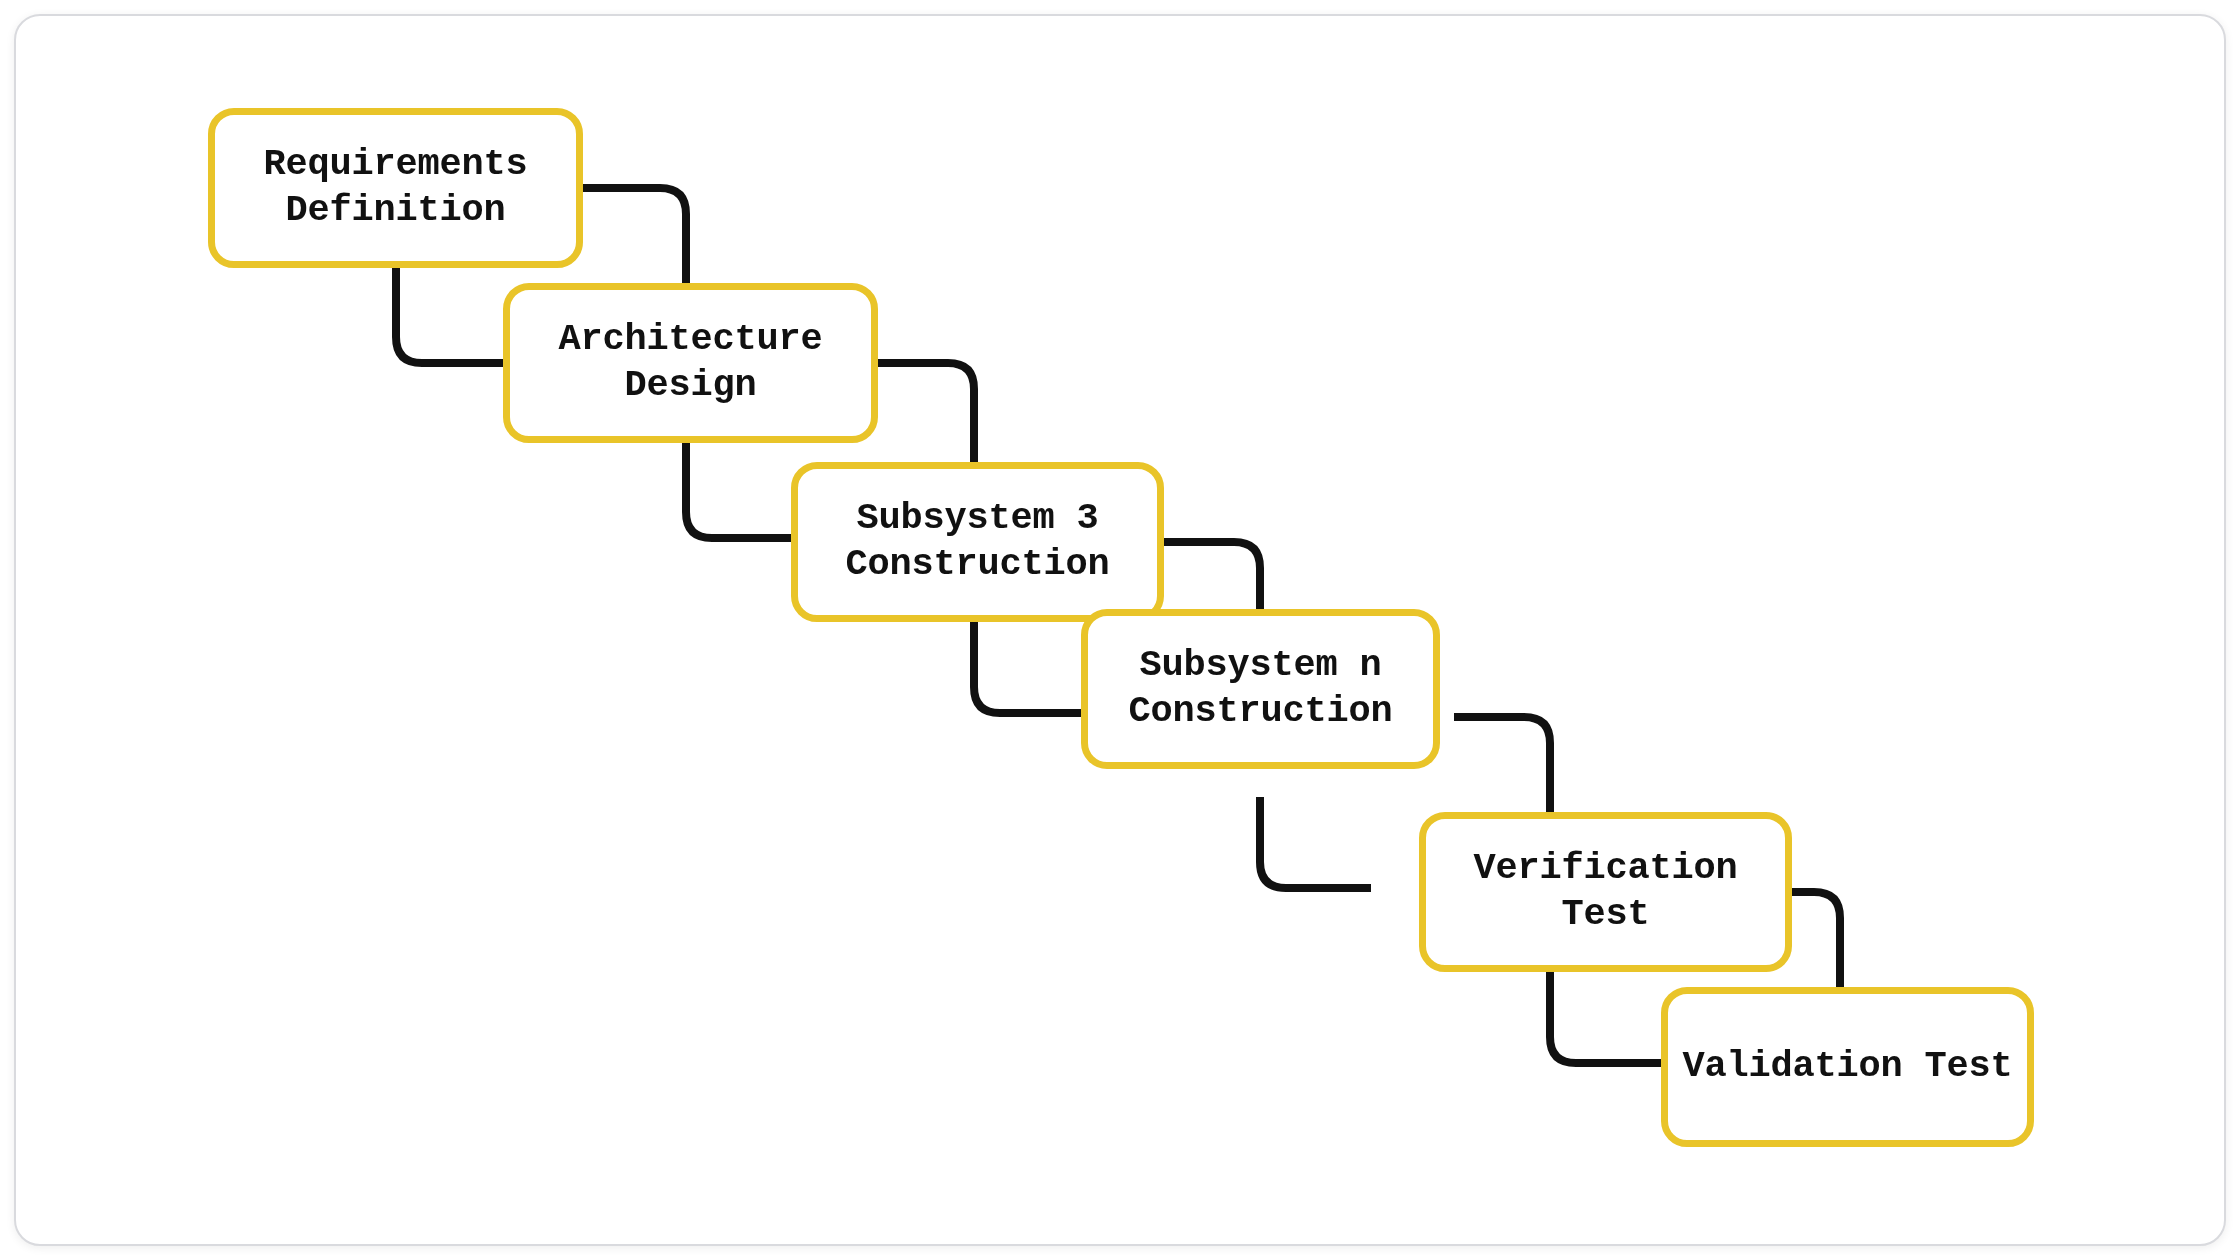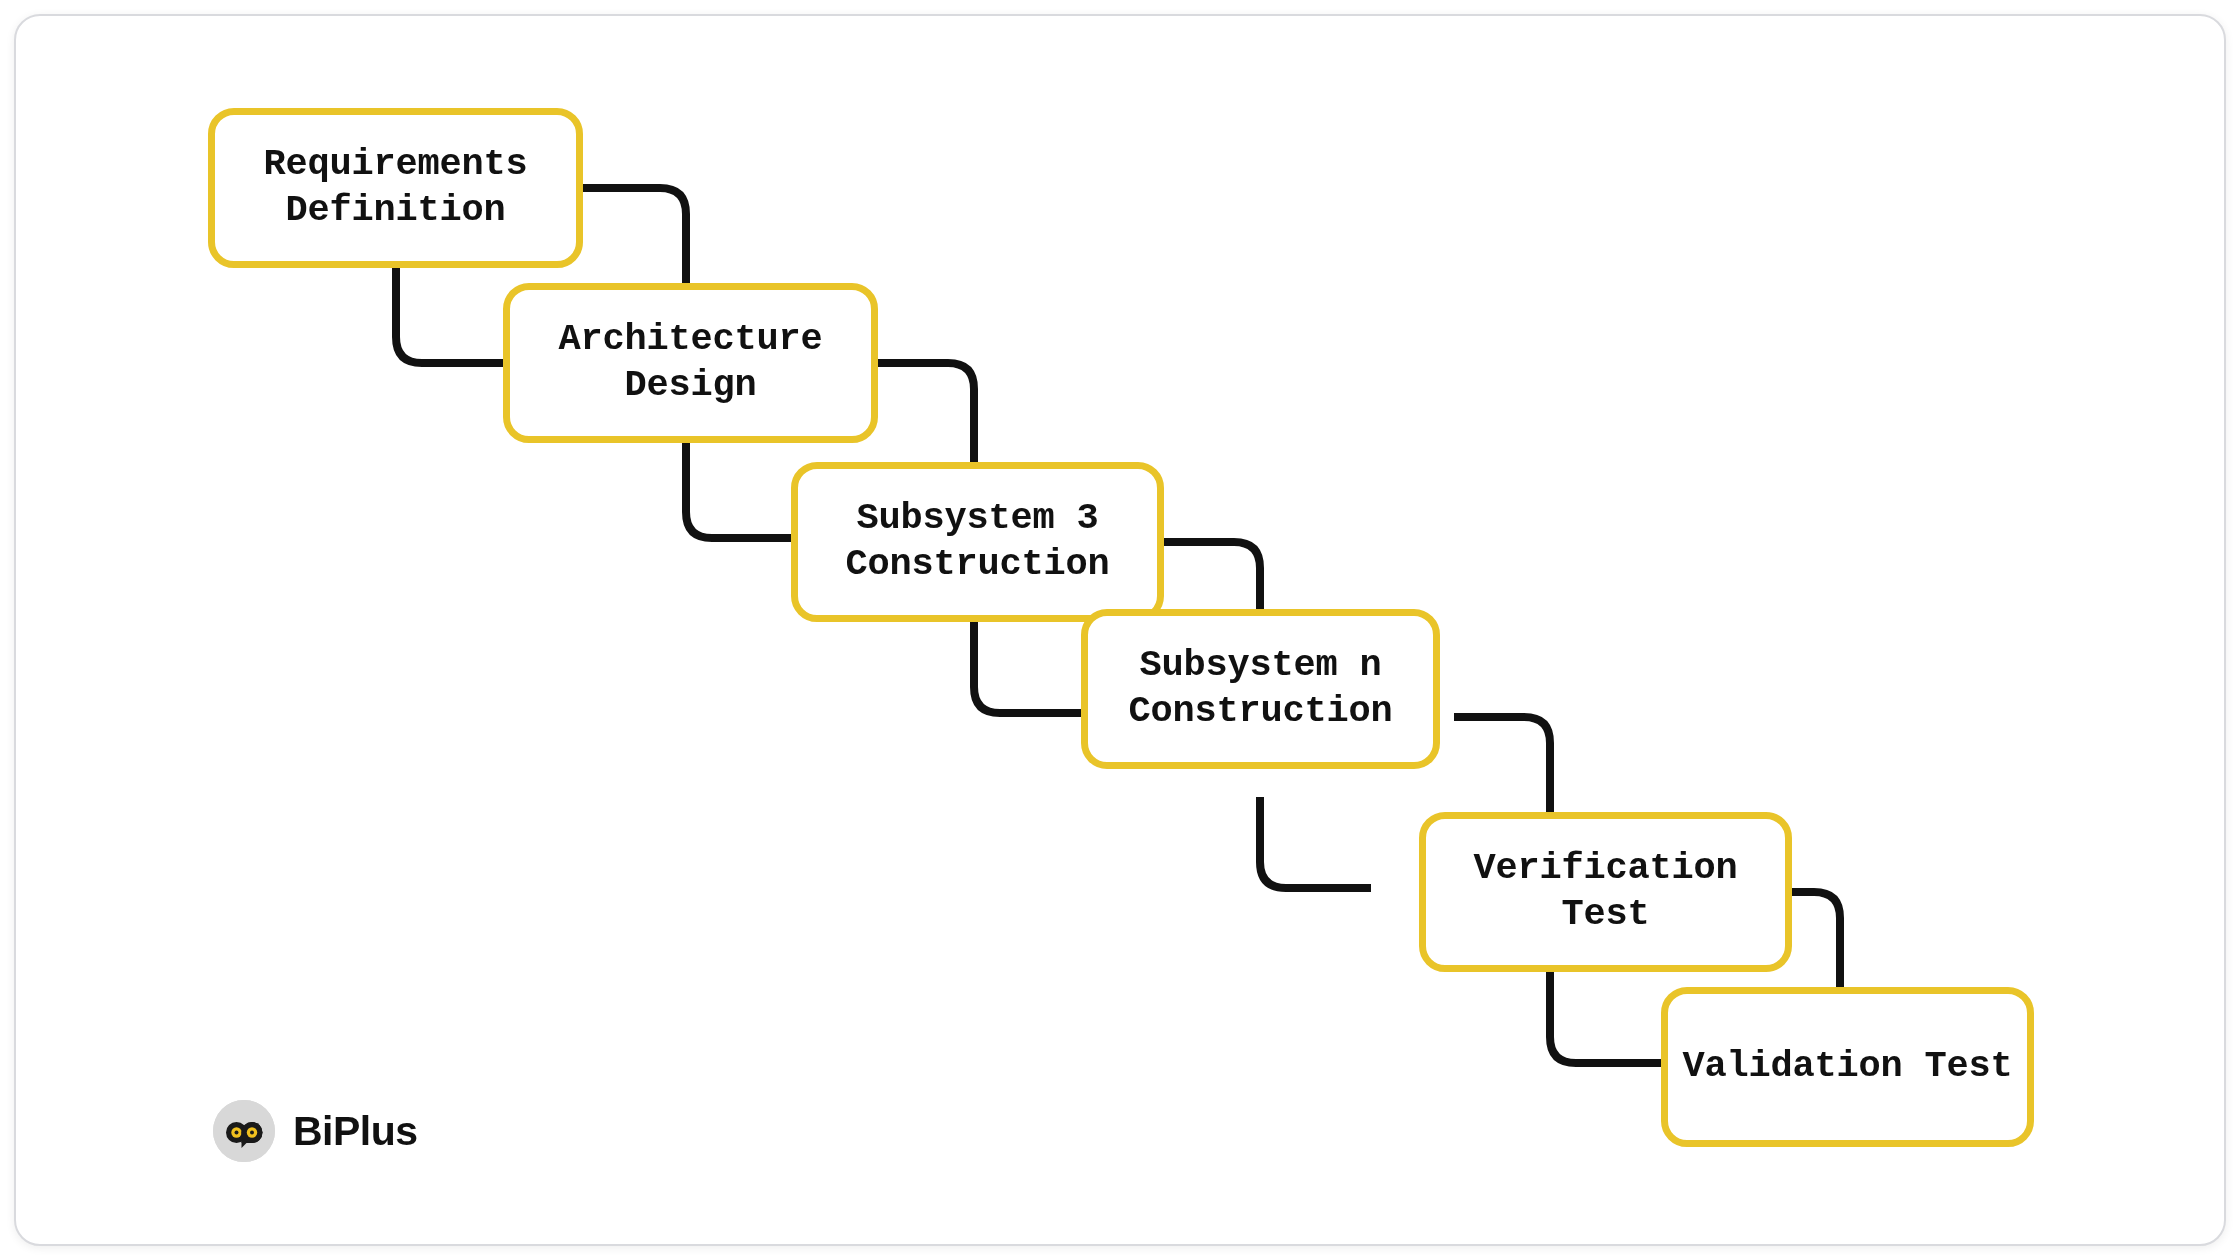--- a/index.html
+++ b/index.html
@@ -120,32 +120,14 @@
   <div class="stage-box" style="left:791px; top:462px; width:373px; height:160px;">Subsystem 3
 Construction</div>
 
   <div class="stage-box" style="left:1081px; top:609px; width:359px; height:160px;">Subsystem n
 Construction</div>
 
   <div class="stage-box" style="left:1371px; top:812px; width:373px; height:160px;margin-left:48px;">Verification Test</div>
 
   <div class="stage-box" style="left:1661px; top:987px; width:373px; height:160px;">Validation Test</div>
 
-  <div id="brand">
-    <div id="brand-mark">
-      <svg viewBox="0 0 62 62" width="62" height="62" xmlns="http://www.w3.org/2000/svg">
-        <circle cx="31" cy="31" r="31" fill="#d8d8d8"></circle>
-
-        <path d="M 13 16 L 13 32.5 A 10.5 10.5 0 1 0 23.5 22 A 10.5 10.5 0 0 0 13 32.5 Z" fill="#1a1a1a"></path>
-        <circle cx="23.5" cy="32.5" r="5.2" fill="#F0C01E"></circle>
-        <circle cx="23.5" cy="32.5" r="2.0" fill="#1a1a1a"></circle>
-
-        <path d="M 28.5 32.5 A 10.5 10.5 0 1 1 39 43 L 28.5 43 Z" fill="#1a1a1a"></path>
-        <circle cx="39" cy="32.5" r="10.5" fill="#1a1a1a"></circle>
-        <circle cx="39" cy="32.5" r="5.2" fill="#F0C01E"></circle>
-        <circle cx="39" cy="32.5" r="2.0" fill="#1a1a1a"></circle>
-        <path d="M 28.5 38 L 28.5 48 L 34 42.5 Z" fill="#1a1a1a"></path>
-      </svg>
-    </div>
-    <div id="brand-name">BiPlus</div>
-  </div>
 
 </div>
 
 </body></html>

